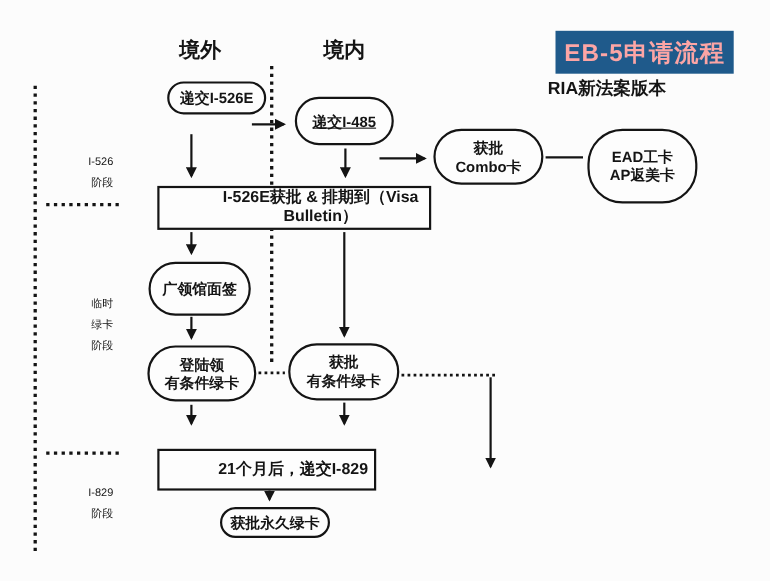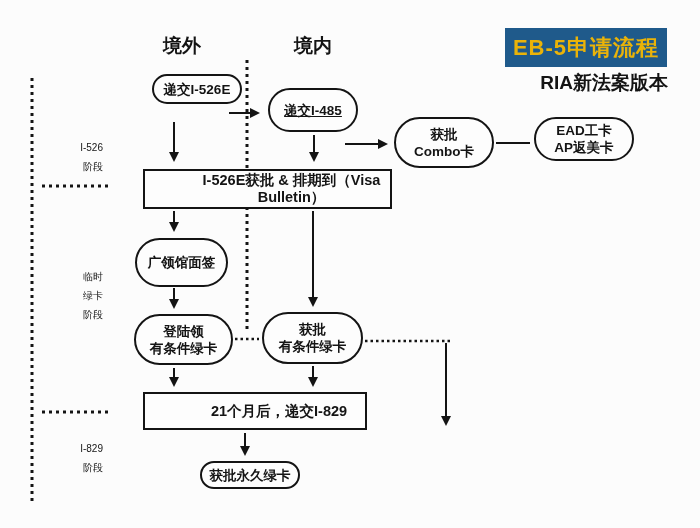--- a/index.html
+++ b/index.html
@@ -9,21 +9,21 @@
   svg.layer{pointer-events:none;}
   .node{position:absolute;box-sizing:border-box;border:2.5px solid #141414;background:#fdfdfd;
         display:flex;flex-direction:column;align-items:center;justify-content:center;
         font-weight:bold;text-align:center;line-height:17px;font-size:13.5px;}
   .oval{border-radius:32px;}
   .rectnode{font-size:14.5px;padding-left:48px;}
   .colhead{position:absolute;font-size:19px;font-weight:bold;text-align:center;width:84px;}
   .stagelabel{position:absolute;width:62px;text-align:right;font-size:10px;font-weight:normal;line-height:19px;}
   .badge{position:absolute;left:505px;top:28px;width:162px;height:39px;display:flex;align-items:center;justify-content:center;
          font-size:22px;font-weight:bold;letter-spacing:1px;}
-  .subtitle{position:absolute;left:498px;top:70px;width:170px;text-align:right;font-size:19px;font-weight:bold;}
+  .subtitle{position:absolute;left:498px;top:70px;width:170px;text-align:left;font-size:16px;font-weight:bold;}
 </style>
 </head>
 <body>
 
 <div class="stage">
 
   <svg class="layer" viewBox="0 0 700 528">
     <defs>
       <marker id="ah" viewBox="0 0 10 10" refX="8" refY="5" markerWidth="5" markerHeight="5" orient="auto-start-reverse">
         <path d="M0,0 L10,5 L0,10 z" fill="#141414"></path>
@@ -47,21 +47,21 @@
       <line x1="174" y1="368" x2="174" y2="385" marker-end="url(#ah)"></line>
       <line x1="313" y1="366" x2="313" y2="385" marker-end="url(#ah)"></line>
       <line x1="245" y1="433" x2="245" y2="454" marker-end="url(#ah)"></line>
 
       <line x1="235" y1="339" x2="259" y2="339" stroke-width="2.5" stroke-dasharray="2.5 3"></line>
       <line x1="365" y1="341" x2="450" y2="341" stroke-width="2.5" stroke-dasharray="2.5 3"></line>
       <line x1="446" y1="343" x2="446" y2="424" marker-end="url(#ah)"></line>
     </g>
   </svg>
 
-  <div class="badge" style="background: rgb(31, 90, 139); color: #eab308;">EB-5申请流程</div>
+  <div class="badge" style="background: rgb(31, 90, 139); color: #fca5a5;">EB-5申请流程</div>
   <div class="subtitle">RIA新法案版本</div>
 
   <div class="colhead" style="left:140px;top:33px;">境外</div>
   <div class="colhead" style="left:271px;top:33px;">境内</div>
 
   <div class="stagelabel" style="left:41px;top:138px;">
     <div>I-526</div>
     <div>阶段</div>
   </div>
   <div class="stagelabel" style="left:41px;top:267px;">
@@ -80,21 +80,21 @@
 
   <div class="node oval" style="left:268px;top:88px;width:90px;height:44px;text-decoration:underline;">
     <span>递交I-485</span>
   </div>
 
   <div class="node oval" style="left:394px;top:117px;width:100px;height:51px;">
     <span>获批</span>
     <span>Combo卡</span>
   </div>
 
-  <div class="node oval" style="left:534px;top:117px;width:100px;height:44px;">
+  <div class="node oval" style="left:534px;top:117px;width:100px;height:68px;">
     <span>EAD工卡</span>
     <span>AP返美卡</span>
   </div>
 
   <div class="node rectnode" style="left:143px;top:169px;width:249px;height:40px;">
     <span>I-526E获批 &amp; 排期到（Visa Bulletin）</span>
   </div>
 
   <div class="node oval" style="left:135px;top:238px;width:93px;height:49px;">
     <span>广领馆面签</span>
@@ -103,21 +103,21 @@
   <div class="node oval" style="left:134px;top:314px;width:99px;height:51px;">
     <span>登陆领</span>
     <span>有条件绿卡</span>
   </div>
 
   <div class="node oval" style="left:262px;top:312px;width:101px;height:52px;">
     <span>获批</span>
     <span>有条件绿卡</span>
   </div>
 
-  <div class="node rectnode" style="left:143px;top:392px;width:224px;height:38px;align-items:center;">
+  <div class="node rectnode" style="left:143px;top:408px;width:199px;height:38px;align-items:center;">
     <span>21个月后，递交I-829</span>
   </div>
 
 
   <div class="node oval" style="left:200px;top:461px;width:100px;height:28px;">
     <span>获批永久绿卡</span>
   </div>
 
 </div>
 

